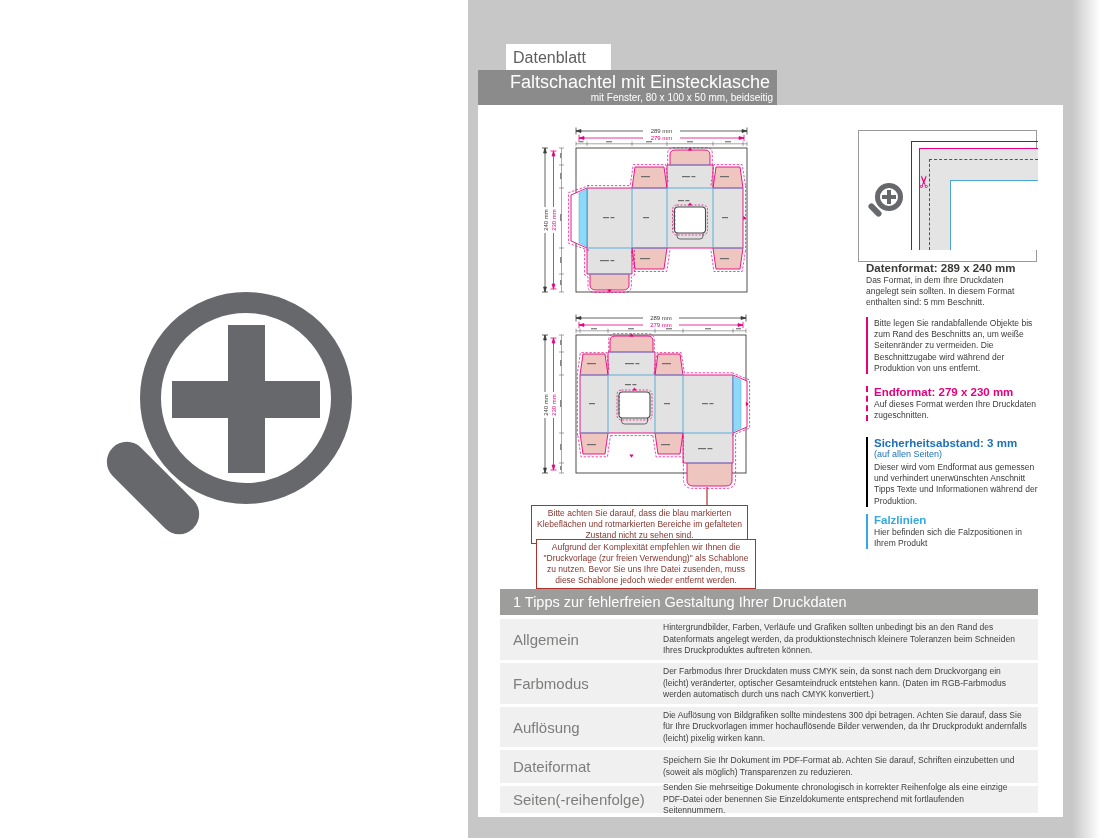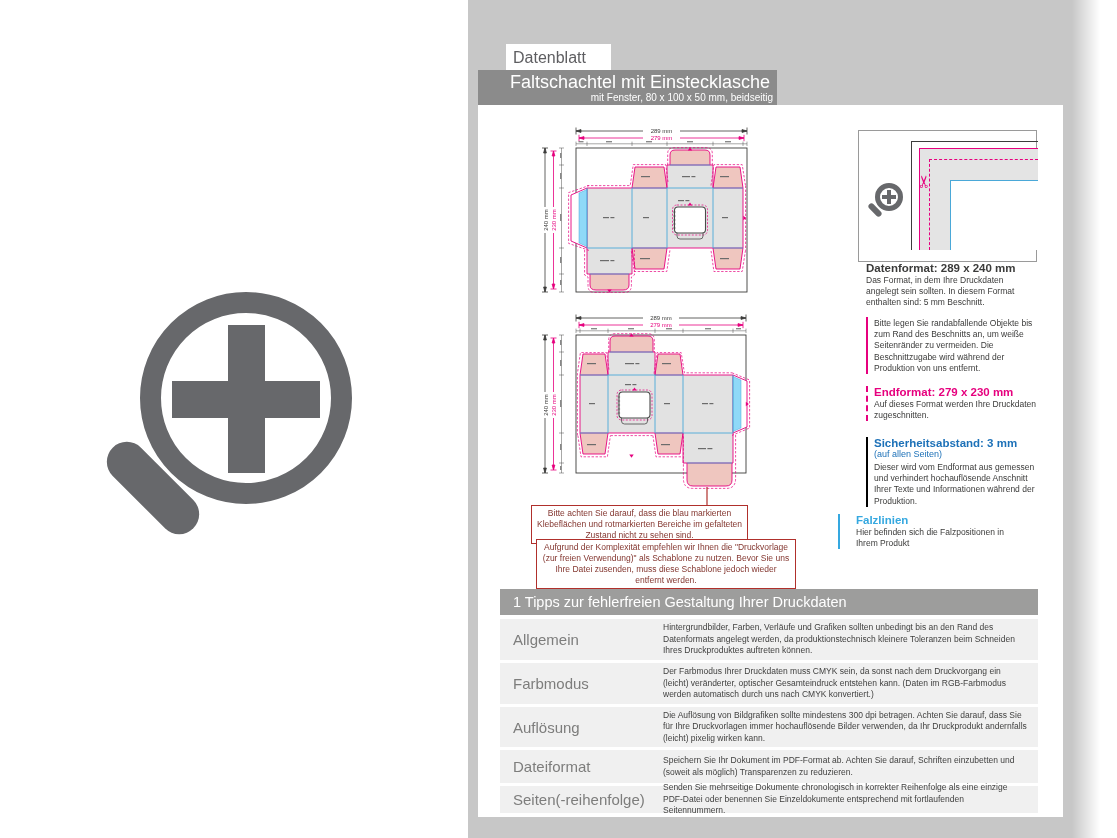--- a/index.html
+++ b/index.html
@@ -19,21 +19,21 @@
 
   
   .tab{left:493px;top:44px;width:98px;height:26px;background:#ffffff;color:#5e5e61;font-size:16px;line-height:27px;padding-left:7px;margin-left:13px;}
   .titlebar{left:478px;top:70px;width:299px;height:35px;background:#8b8b8b;color:#ffffff;text-align:right;}
   .titlebar .t1{font-size:18px;line-height:20px;padding:2px 7px 0 0;}
   .titlebar .t2{font-size:10px;line-height:12px;padding-right:4px;}
 
   
   .notebox{border:1px solid #b0302c;color:#83362f;font-size:8.5px;line-height:1.3;text-align:center;background:#fff;padding:2px 4px;box-sizing:border-box;}
   .note1{left:531px;top:505px;width:217px;}
-  .note2{left:536px;top:539px;width:260px;}
+  .note2{left:536px;top:539px;width:220px;}
 
   
   .previewbox{left:858px;top:130px;width:179px;height:132px;background:#ffffff;border:1px solid #9a9a9a;box-sizing:border-box;}
   .pv-black{left:52px;top:10px;width:126px;height:108px;border-left:1.5px solid #3c3c3b;border-top:1.5px solid #3c3c3b;}
   .pv-magenta{left:60px;top:17px;width:118px;height:101px;border-left:1.5px solid #e6007e;border-top:1.5px solid #e6007e;background:#e4e4e4;}
   .pv-dash{left:9px;top:10px;right:0;bottom:0;border-left:1.5px dashed #e6007e;border-top:1.5px dashed #e6007e;}
   .pv-blue{left:20px;top:20px;right:0;bottom:0;border-left:1.5px solid #4aa8d8;border-top:1.5px solid #4aa8d8;background:#ffffff;}
   .pv-scissors{left:58px;top:40px;color:#e6007e;font-size:17px;transform:rotate(-90deg);}
   .mini-ring{left:16px;top:52px;width:18px;height:18px;border:5px solid #67686b;border-radius:50%;}
   .mini-hbar{left:23px;top:64px;width:14px;height:4px;background:#67686b;}
@@ -44,21 +44,21 @@
   .sb{width:172px;color:#3b3b3a;}
   .sb h3{margin:0;font-size:11.5px;}
   .sb p{margin:1px 0 0 0;font-size:8.5px;line-height:1.32;}
   .sb-datenformat{left:866px;top:262px;}
   .sb-dfnote{left:866px;top:317px;border-left:2px solid #e6007e;padding-left:6px;width:164px;}
   .sb-endformat{left:866px;top:386px;border-left:2px dashed #e6007e;padding-left:6px;width:164px;}
   .sb-endformat h3{color:#e6007e;}
   .sb-sicherheit{left:866px;top:437px;border-left:2px solid #000000;padding-left:6px;width:164px;}
   .sb-sicherheit h3{color:#1d71b8;}
   .sb-sicherheit .sub{color:#1d71b8;font-size:9px;margin:0;}
-  .sb-falz{left:838px;top:514px;border-left:2px solid #35a8e0;padding-left:16px;width:164px;}
+  .sb-falz{left:866px;top:514px;border-left:2px solid #35a8e0;padding-left:6px;width:164px;}
   .sb-falz h3{color:#35a8e0;}
 
   
   .tips-head{left:500px;top:589px;width:538px;height:26px;background:#9d9d9c;color:#ffffff;font-size:14.5px;line-height:26px;padding-left:13px;box-sizing:border-box;}
   .tip-row{left:500px;width:538px;background:#f0f0f0;}
   .tip-label{position:absolute;left:13px;top:0;bottom:0;display:flex;align-items:center;font-size:15px;color:#7d7d7c;}
   .tip-text{position:absolute;left:163px;right:10px;top:0;bottom:0;display:flex;align-items:center;font-size:8.5px;line-height:1.35;color:#3f3f3e;}
   .r1{top:619px;height:41px;} .r2{top:663px;height:41px;} .r3{top:707px;height:40px;}
   .r4{top:750px;height:33px;} .r5{top:786px;height:27px;}
 
@@ -349,21 +349,21 @@
 <div class="abs sb sb-dfnote">
   <p>Bitte legen Sie randabfallende Objekte bis zum Rand des Beschnitts an, um weiße Seitenränder zu vermeiden. Die Beschnittzugabe wird während der Produktion von uns entfernt.</p>
 </div>
 <div class="abs sb sb-endformat">
   <h3>Endformat: 279 x 230 mm</h3>
   <p>Auf dieses Format werden Ihre Druckdaten zugeschnitten.</p>
 </div>
 <div class="abs sb sb-sicherheit">
   <h3>Sicherheitsabstand: 3 mm</h3>
   <p class="sub">(auf allen Seiten)</p>
-  <p>Dieser wird vom Endformat aus gemessen und verhindert hochauflösende Anschnitt Ihrer Texte und Informationen während der Produktion.</p>
+  <p>Dieser wird vom Endformat aus gemessen und verhindert unerwünschten Anschnitt Tipps Texte und Informationen während der Produktion.</p>
 </div>
 <div class="abs sb sb-falz">
   <h3>Falzlinien</h3>
   <p>Hier befinden sich die Falzpositionen in Ihrem Produkt</p>
 </div>
 
 <div class="abs tips-head">1 Tipps zur fehlerfreien Gestaltung Ihrer Druckdaten</div>
 
 <div class="abs tip-row r1">
   <div class="tip-label">Allgemein</div>

